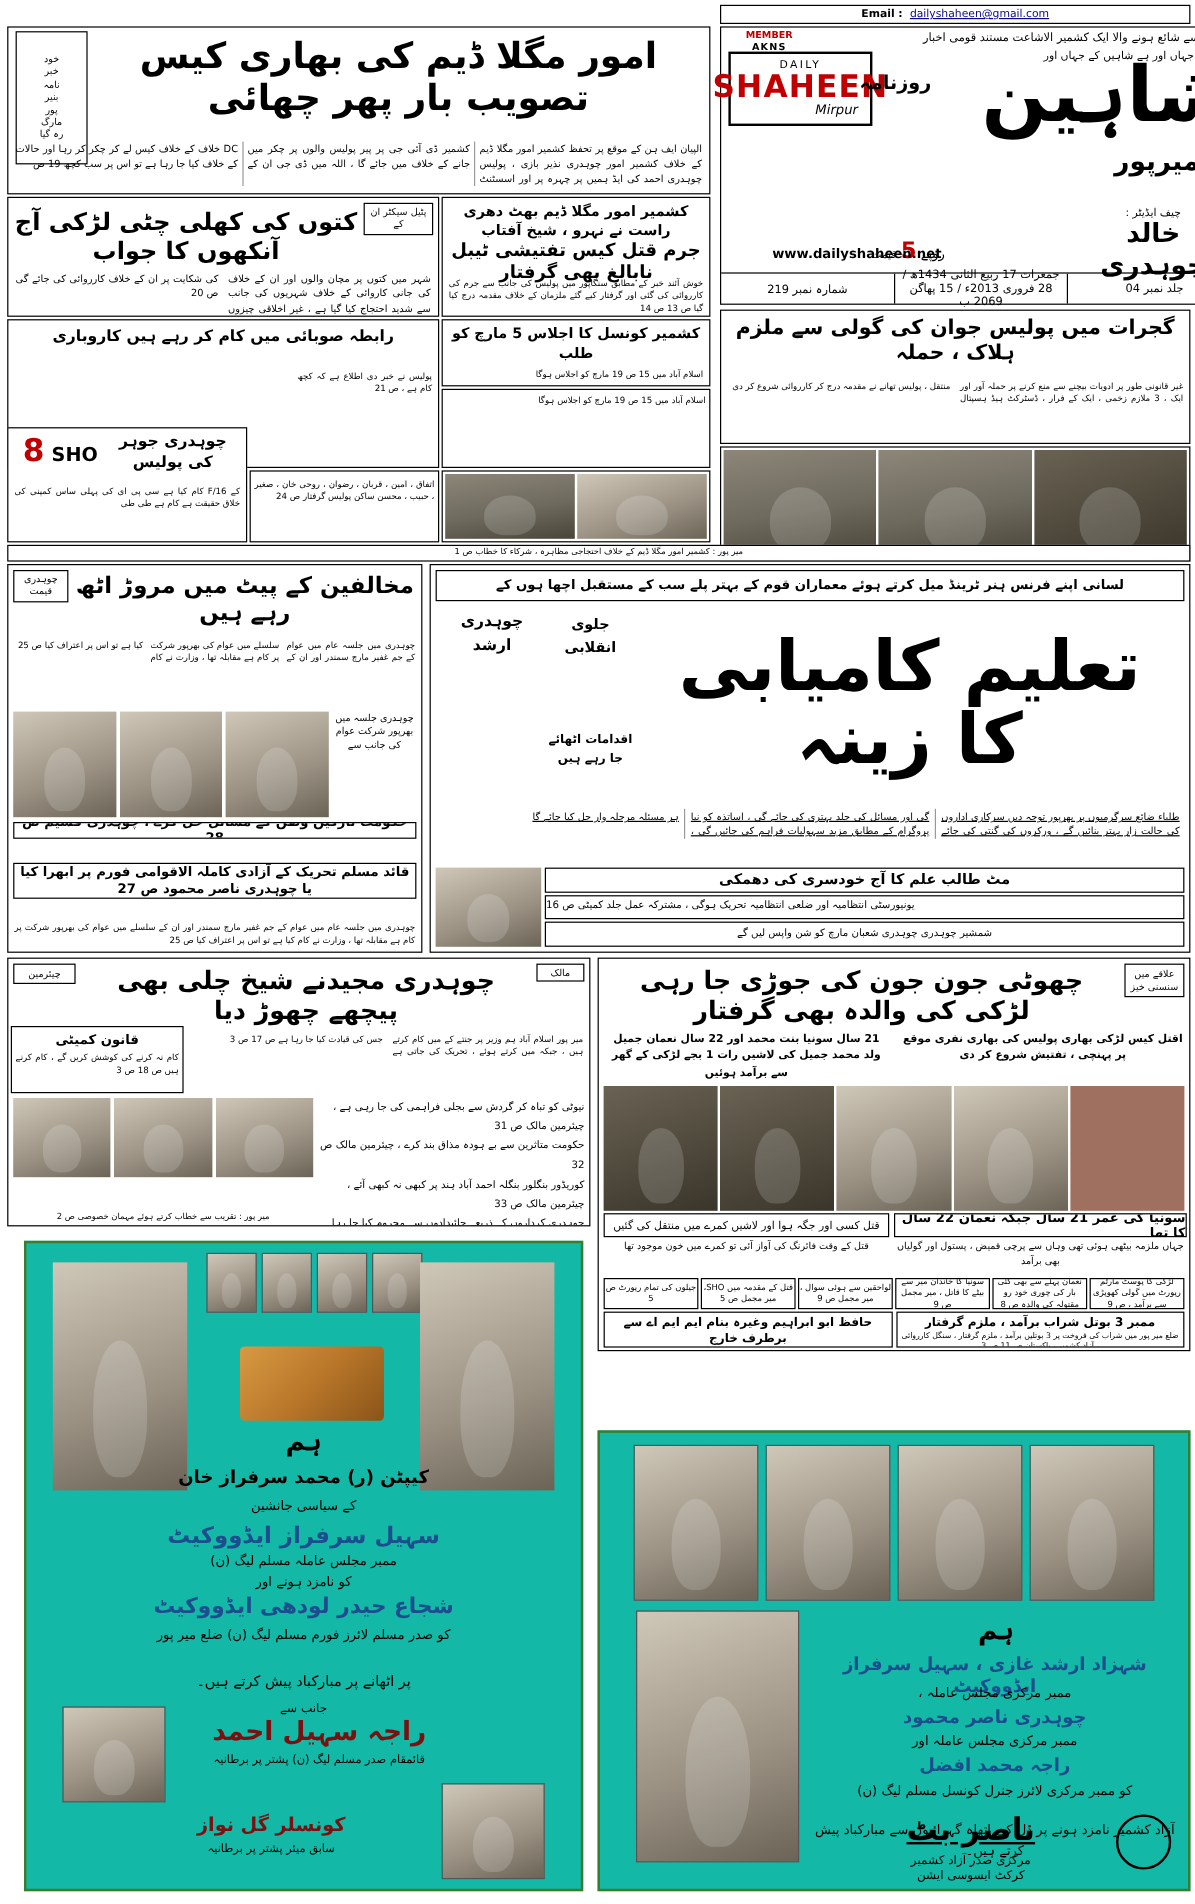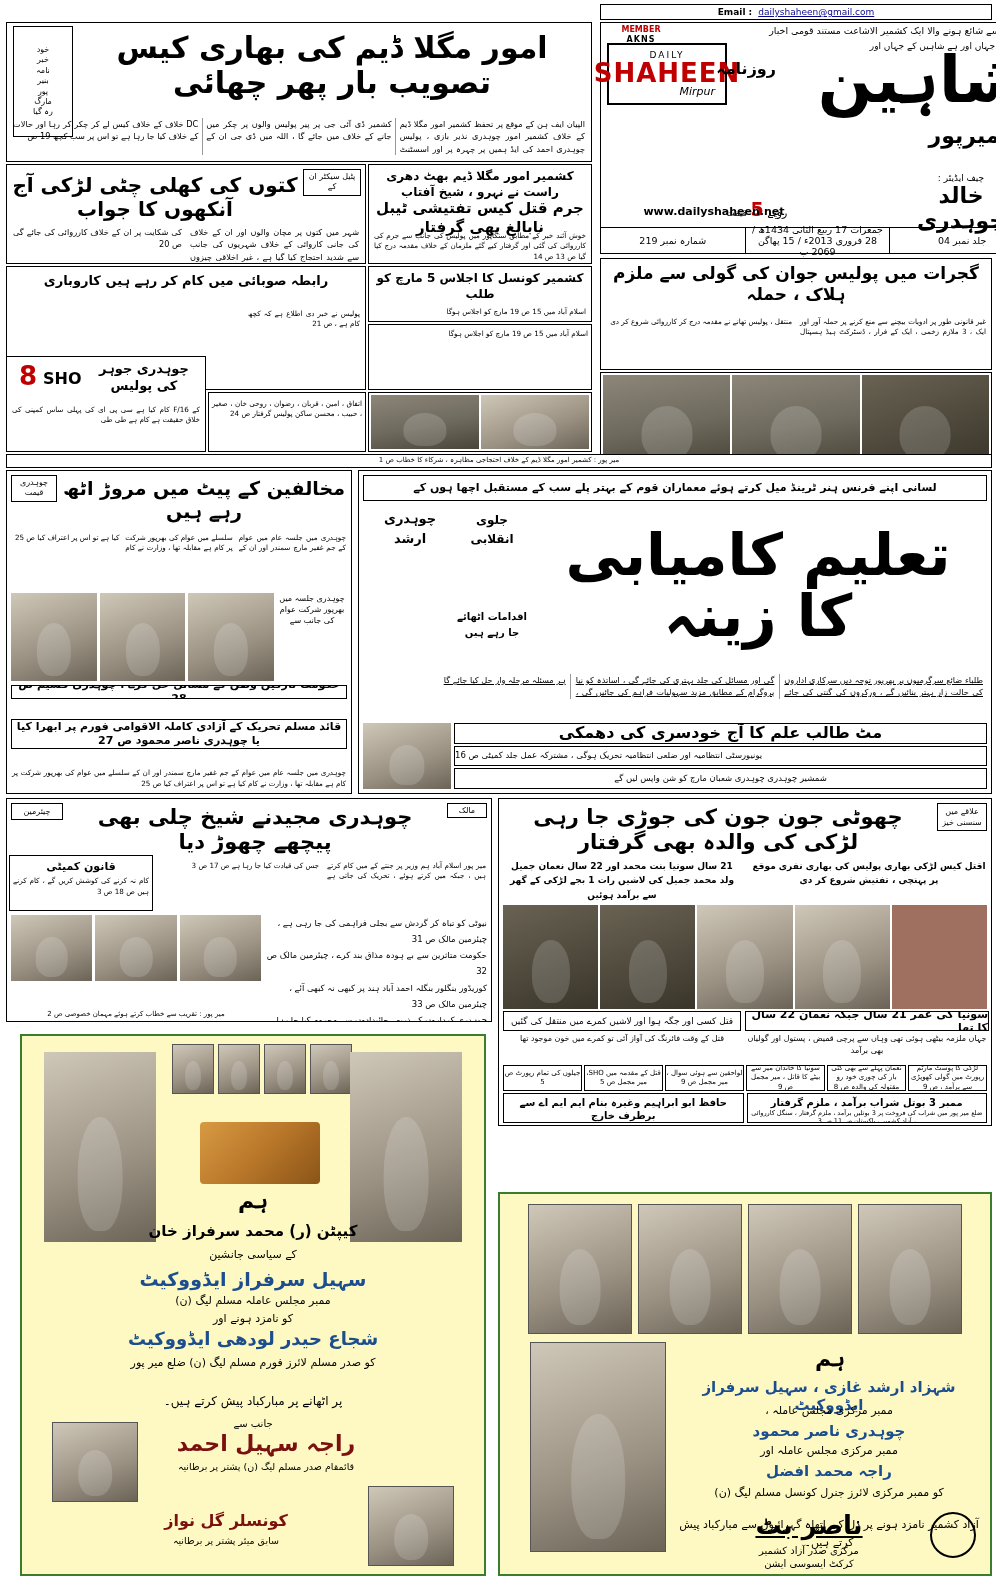--- a/index.html
+++ b/index.html
@@ -114,21 +114,21 @@
   .photo.port { background: linear-gradient(160deg,#cfc7b8 0%, #9a9183 60%, #6b6456 100%); }
   .photo.dark { background: linear-gradient(160deg,#6a6354 0%,#3a352a 100%); }
   .photo::after {
     content: ""; position: absolute; left: 50%; top: 34%;
     width: 40%; height: 60%; transform: translateX(-50%);
     border-radius: 50% 50% 42% 42%;
     background: rgba(255,255,255,0.16);
   }
   .photo.nofig::after { display: none; }
 
-  .ad-green { background: #fef9c3; }
+  .ad-green { background: #14b8a6; }
   .ad-frame { border: 2px solid #3a7d2c; }
   .tiger {
     background: linear-gradient(135deg,#d79a42 0%,#b9772a 50%,#8a5418 100%);
     border-radius: 4px;
   }
 
   .sho-num {
     font-size: 26px; font-weight: bold; color: #c00000; text-align: center;
   }
 </style>
@@ -265,21 +265,21 @@
 
     <div style="position:absolute; top:40px; left:172px; right:6px; height:150px; display:flex; align-items:center; justify-content:center;
                 font-size:58px; font-weight:bold; direction:rtl; line-height:1.05; text-align:center;">تعلیم کامیابی کا زینہ</div>
 
     <div class="body-txt" style="position:absolute; top:200px; left:4px; right:4px; columns:3; column-gap:10px; column-rule:1px solid #999;text-decoration:underline;">طلباء ضائع سرگرمیوں پر بھرپور توجہ دیں سرکاری اداروں کی حالت زار بہتر بنائیں گے ، ورکروں کی گنتی کی جائے گی اور مسائل کی جلد بہتری کی جائے گی ، اساتذہ کو نیا پروگرام کے مطابق مزید سہولیات فراہم کی جائیں گی ، ہر مسئلہ مرحلہ وار حل کیا جائے گا</div>
 
     <div style="position:absolute; bottom:4px; left:4px; right:4px; height:66px; display:flex; gap:3px;">
       <div class="photo port" style="width:88px;"></div>
       <div style="flex:1; display:flex; flex-direction:column; gap:2px;">
         <div class="bx" style="position:relative; flex:1; display:flex; align-items:center; justify-content:center;">
-          <span class="hdl-sm" style="font-size:16px;">مٹ طالب علم کا آج خودسری کی دھمکی</span>
+          <span class="hdl-sm" style="font-size:12px;">مٹ طالب علم کا آج خودسری کی دھمکی</span>
         </div>
         <div class="bx" style="position:relative; flex:1; display:flex; align-items:center; justify-content:flex-start;">
           <span class="cap" style="font-size:8.5px;">یونیورسٹی انتظامیہ اور ضلعی انتظامیہ تحریک ہوگی ، مشترکہ عمل جلد کمیٹی ص 16</span>
         </div>
         <div class="bx" style="position:relative; flex:1; display:flex; align-items:center; justify-content:center;">
           <span class="cap" style="font-size:8.5px;">شمشیر چوہدری چوہدری شعبان مارچ کو شن واپس لیں گے</span>
         </div>
       </div>
     </div>
   </div>

